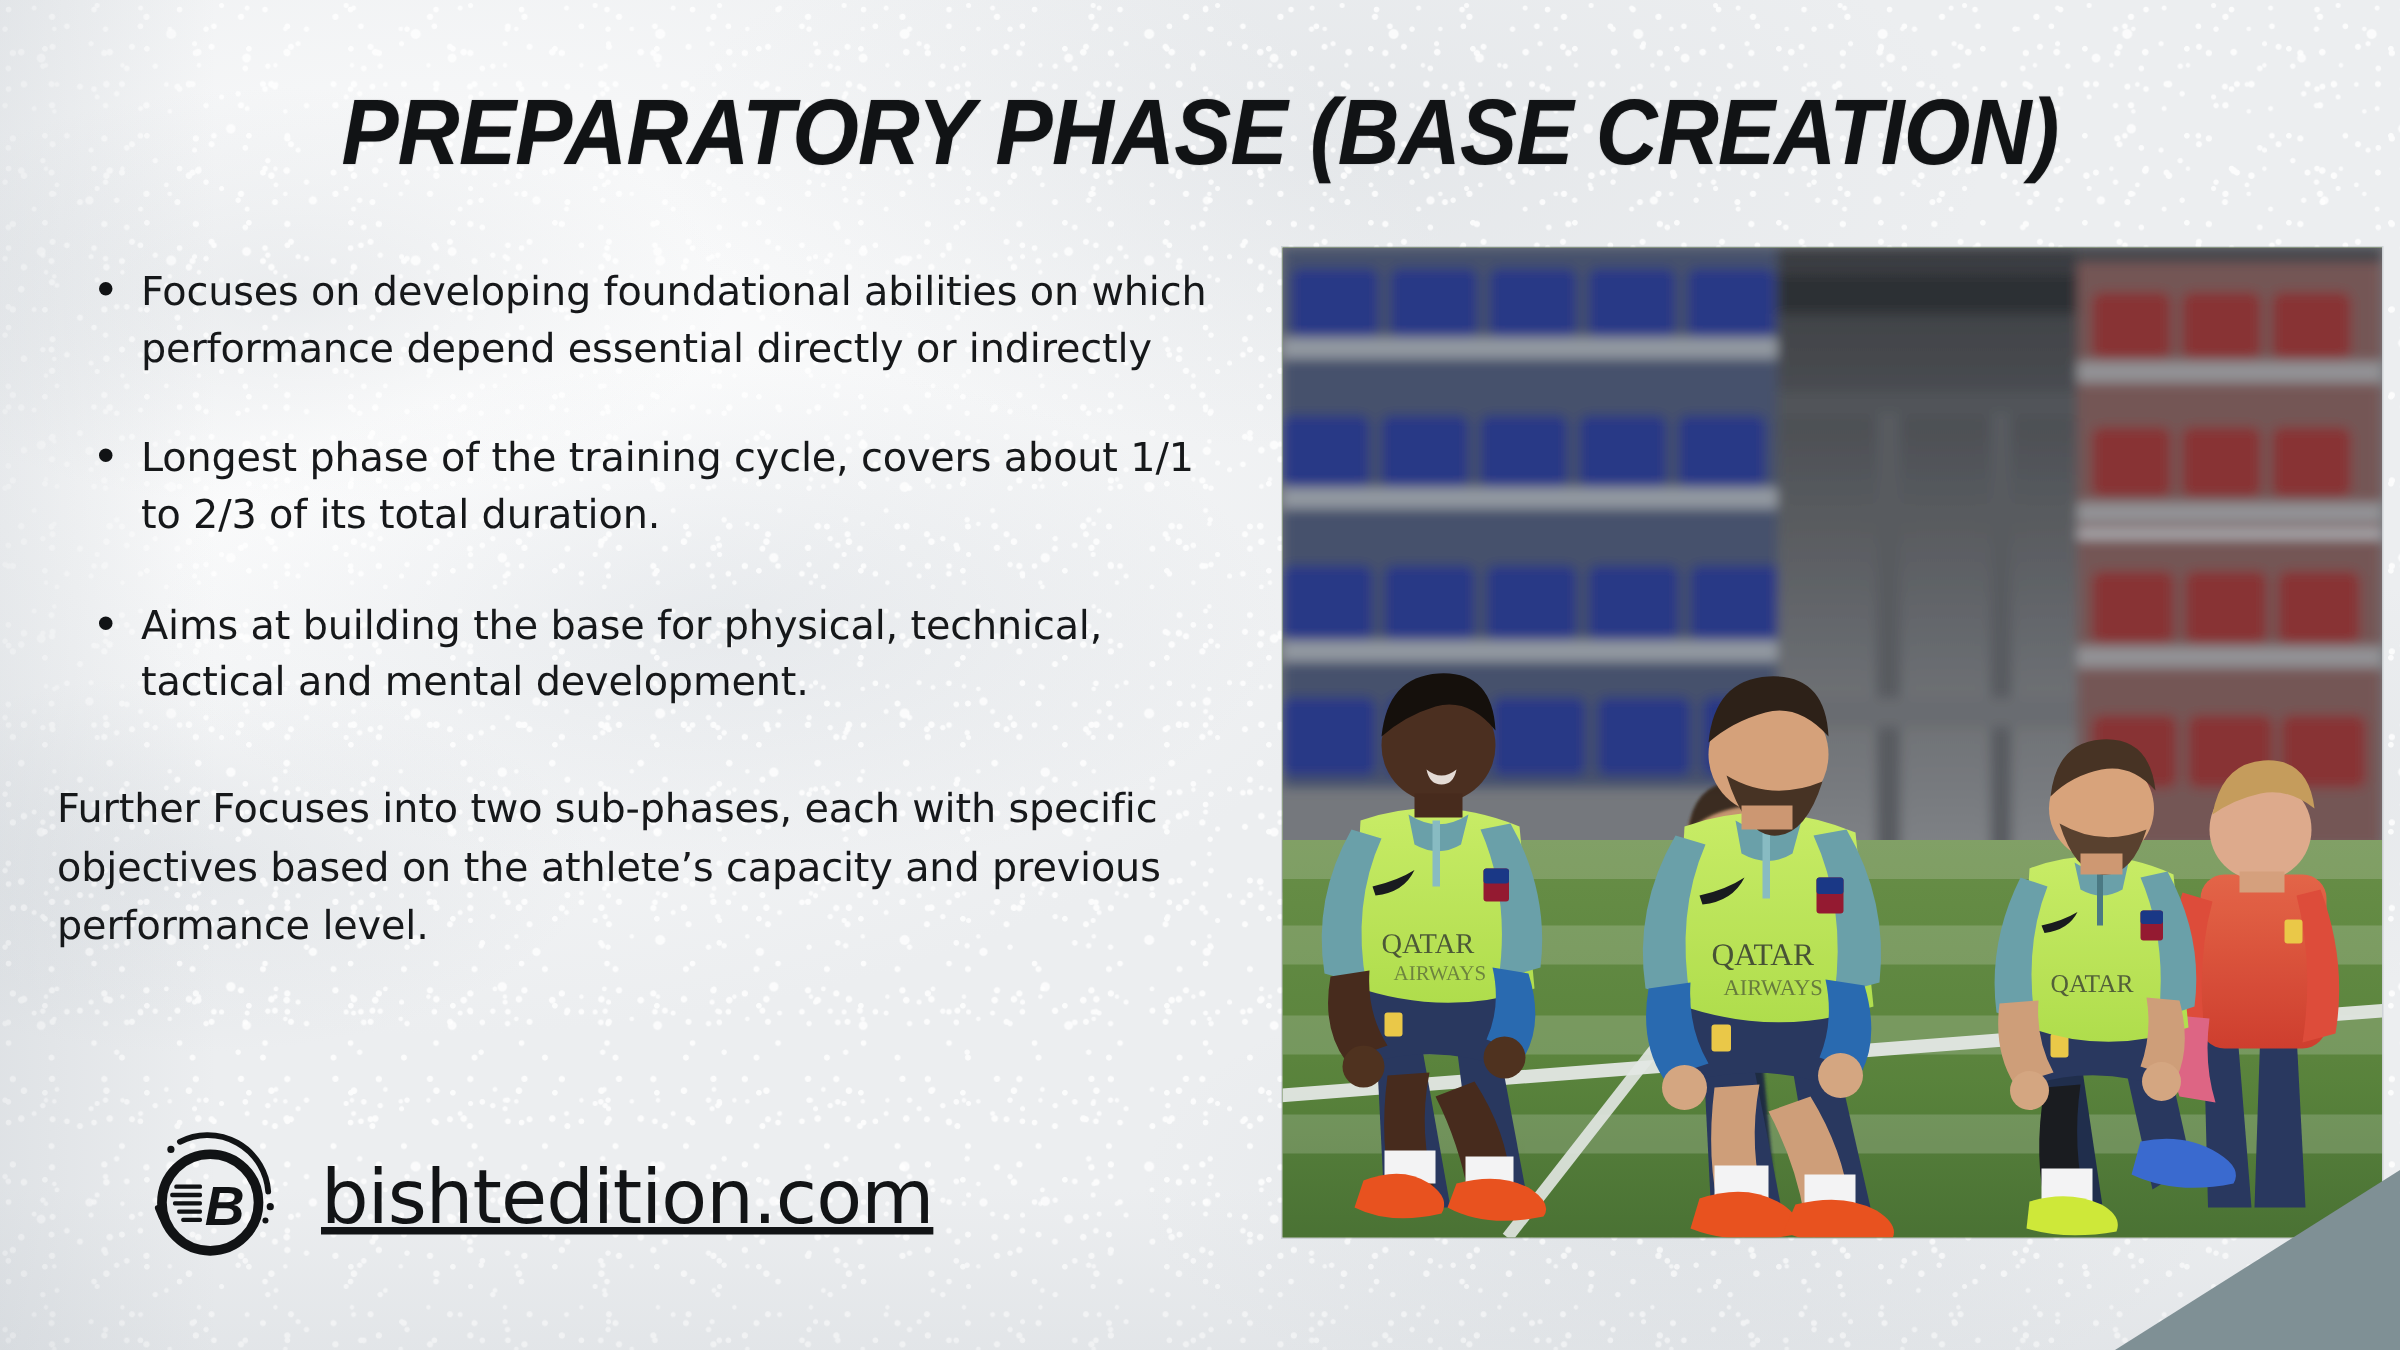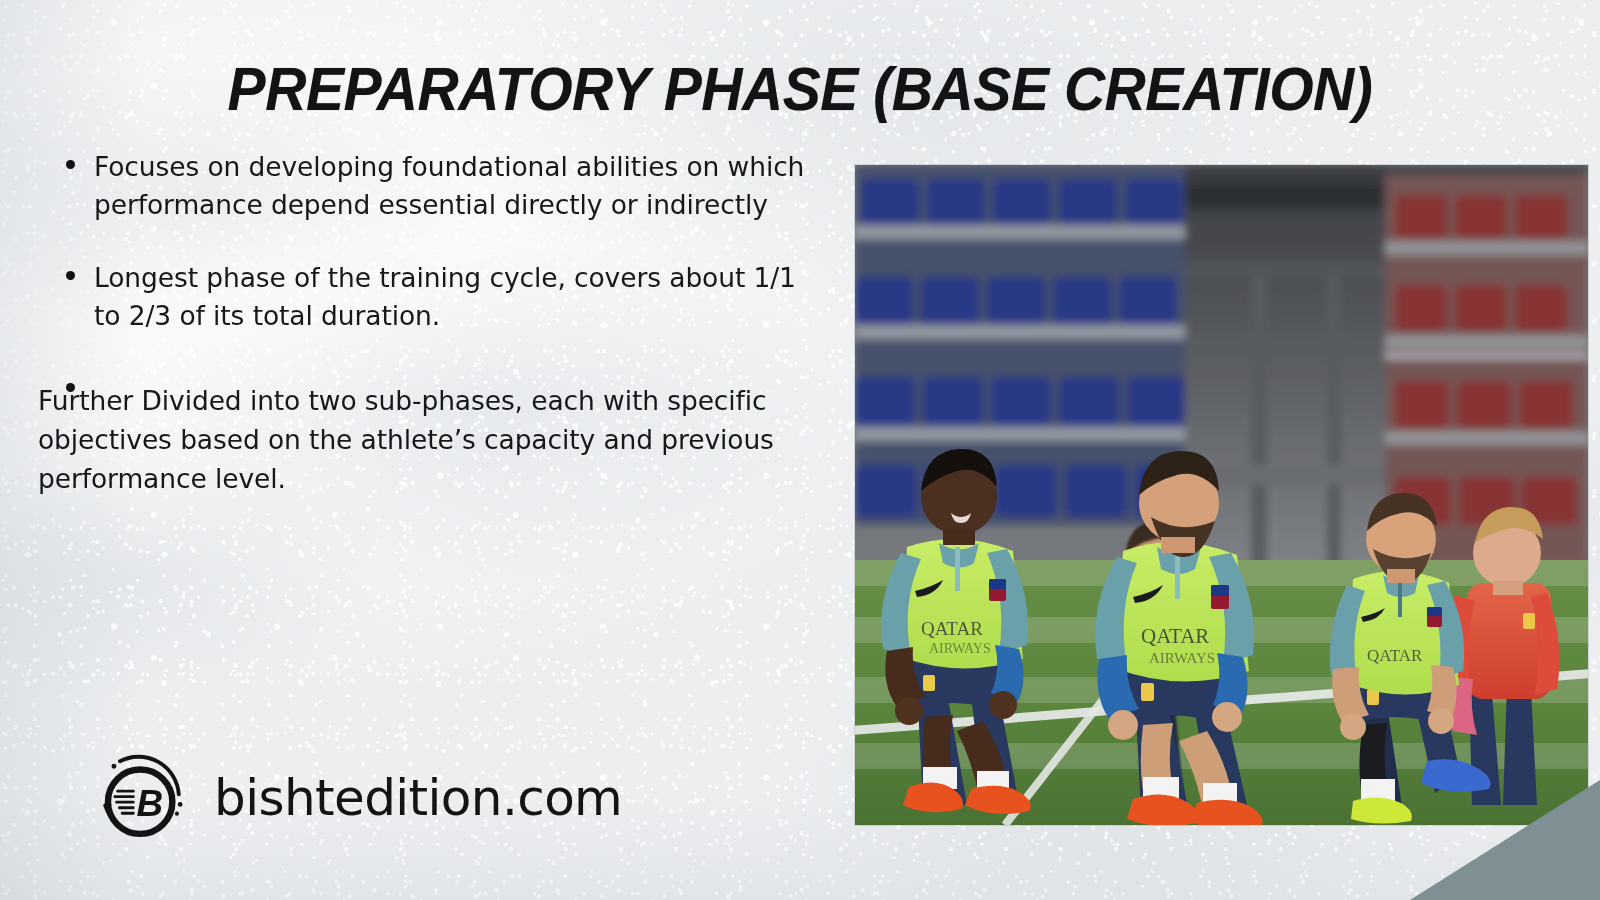--- a/index.html
+++ b/index.html
@@ -100,21 +100,21 @@
     line-height:1;
     transform:scaleX(.92);
     white-space:nowrap;
     text-shadow:0 0 1px rgba(0,0,0,.35);
   }
 
   
   #left-col{
     position:absolute;
     left:38px;
-    top:148px;
+    top:176px;
     width:790px;
   }
 
   ul.bullets{ list-style:none; }
   ul.bullets li{
     position:relative;
     padding-left:56px;
     margin-bottom:36px;
     font-family:"DejaVu Sans", sans-serif;
     font-weight:400;
@@ -152,20 +152,21 @@
     gap:26px;
   }
   #logo-mark{ width:92px; height:92px; flex:0 0 auto; }
   #logo-text{
     font-family:"DejaVu Sans", sans-serif;
     font-size:50px;
     font-weight:400;
     color:#121416;
     letter-spacing:-.6px;
     line-height:1;
+    text-decoration:underline;
   }
 
   
   #photo{
     position:absolute;
     left:855px; top:165px;
     width:733px; height:660px;
     overflow:hidden;
     box-shadow:0 0 0 1px rgba(120,130,140,.25);
     background:#5d7b3a;
@@ -200,24 +201,25 @@
       <li>
         <span class="dot"></span>
         <span>Focuses on developing foundational abilities on which performance depend essential directly or indirectly</span>
       </li>
       <li>
         <span class="dot"></span>
         <span>Longest phase of the training cycle, covers about 1/1 to 2/3 of its total duration.</span>
       </li>
       <li>
         <span class="dot"></span>
+        <span>Aims at building the base for physical, technical, tactical and mental development.</span>
       </li>
     </ul>
 
-    <div id="para">Further Divided into two sub-phases, each with specific objectives based on the athlete’s capacity and previous performance level.</div>
+    <div id="para">Further Focuses into two sub-phases, each with specific objectives based on the athlete’s capacity and previous performance level.</div>
   </div>
 
   <div id="logo-row">
     <svg id="logo-mark" viewBox="0 0 100 100">
 
       <path d="M 26 10 A 44 44 0 0 1 90 46" fill="none" stroke="#111315" stroke-width="4.2" stroke-linecap="round"></path>
       <path d="M 10 58 A 44 44 0 0 0 16 70" fill="none" stroke="#111315" stroke-width="4.2" stroke-linecap="round"></path>
       <circle cx="19.5" cy="15.5" r="2.6" fill="#111315"></circle>
       <circle cx="91.5" cy="57" r="2.6" fill="#111315"></circle>
       <circle cx="88" cy="67" r="2.2" fill="#111315"></circle>

